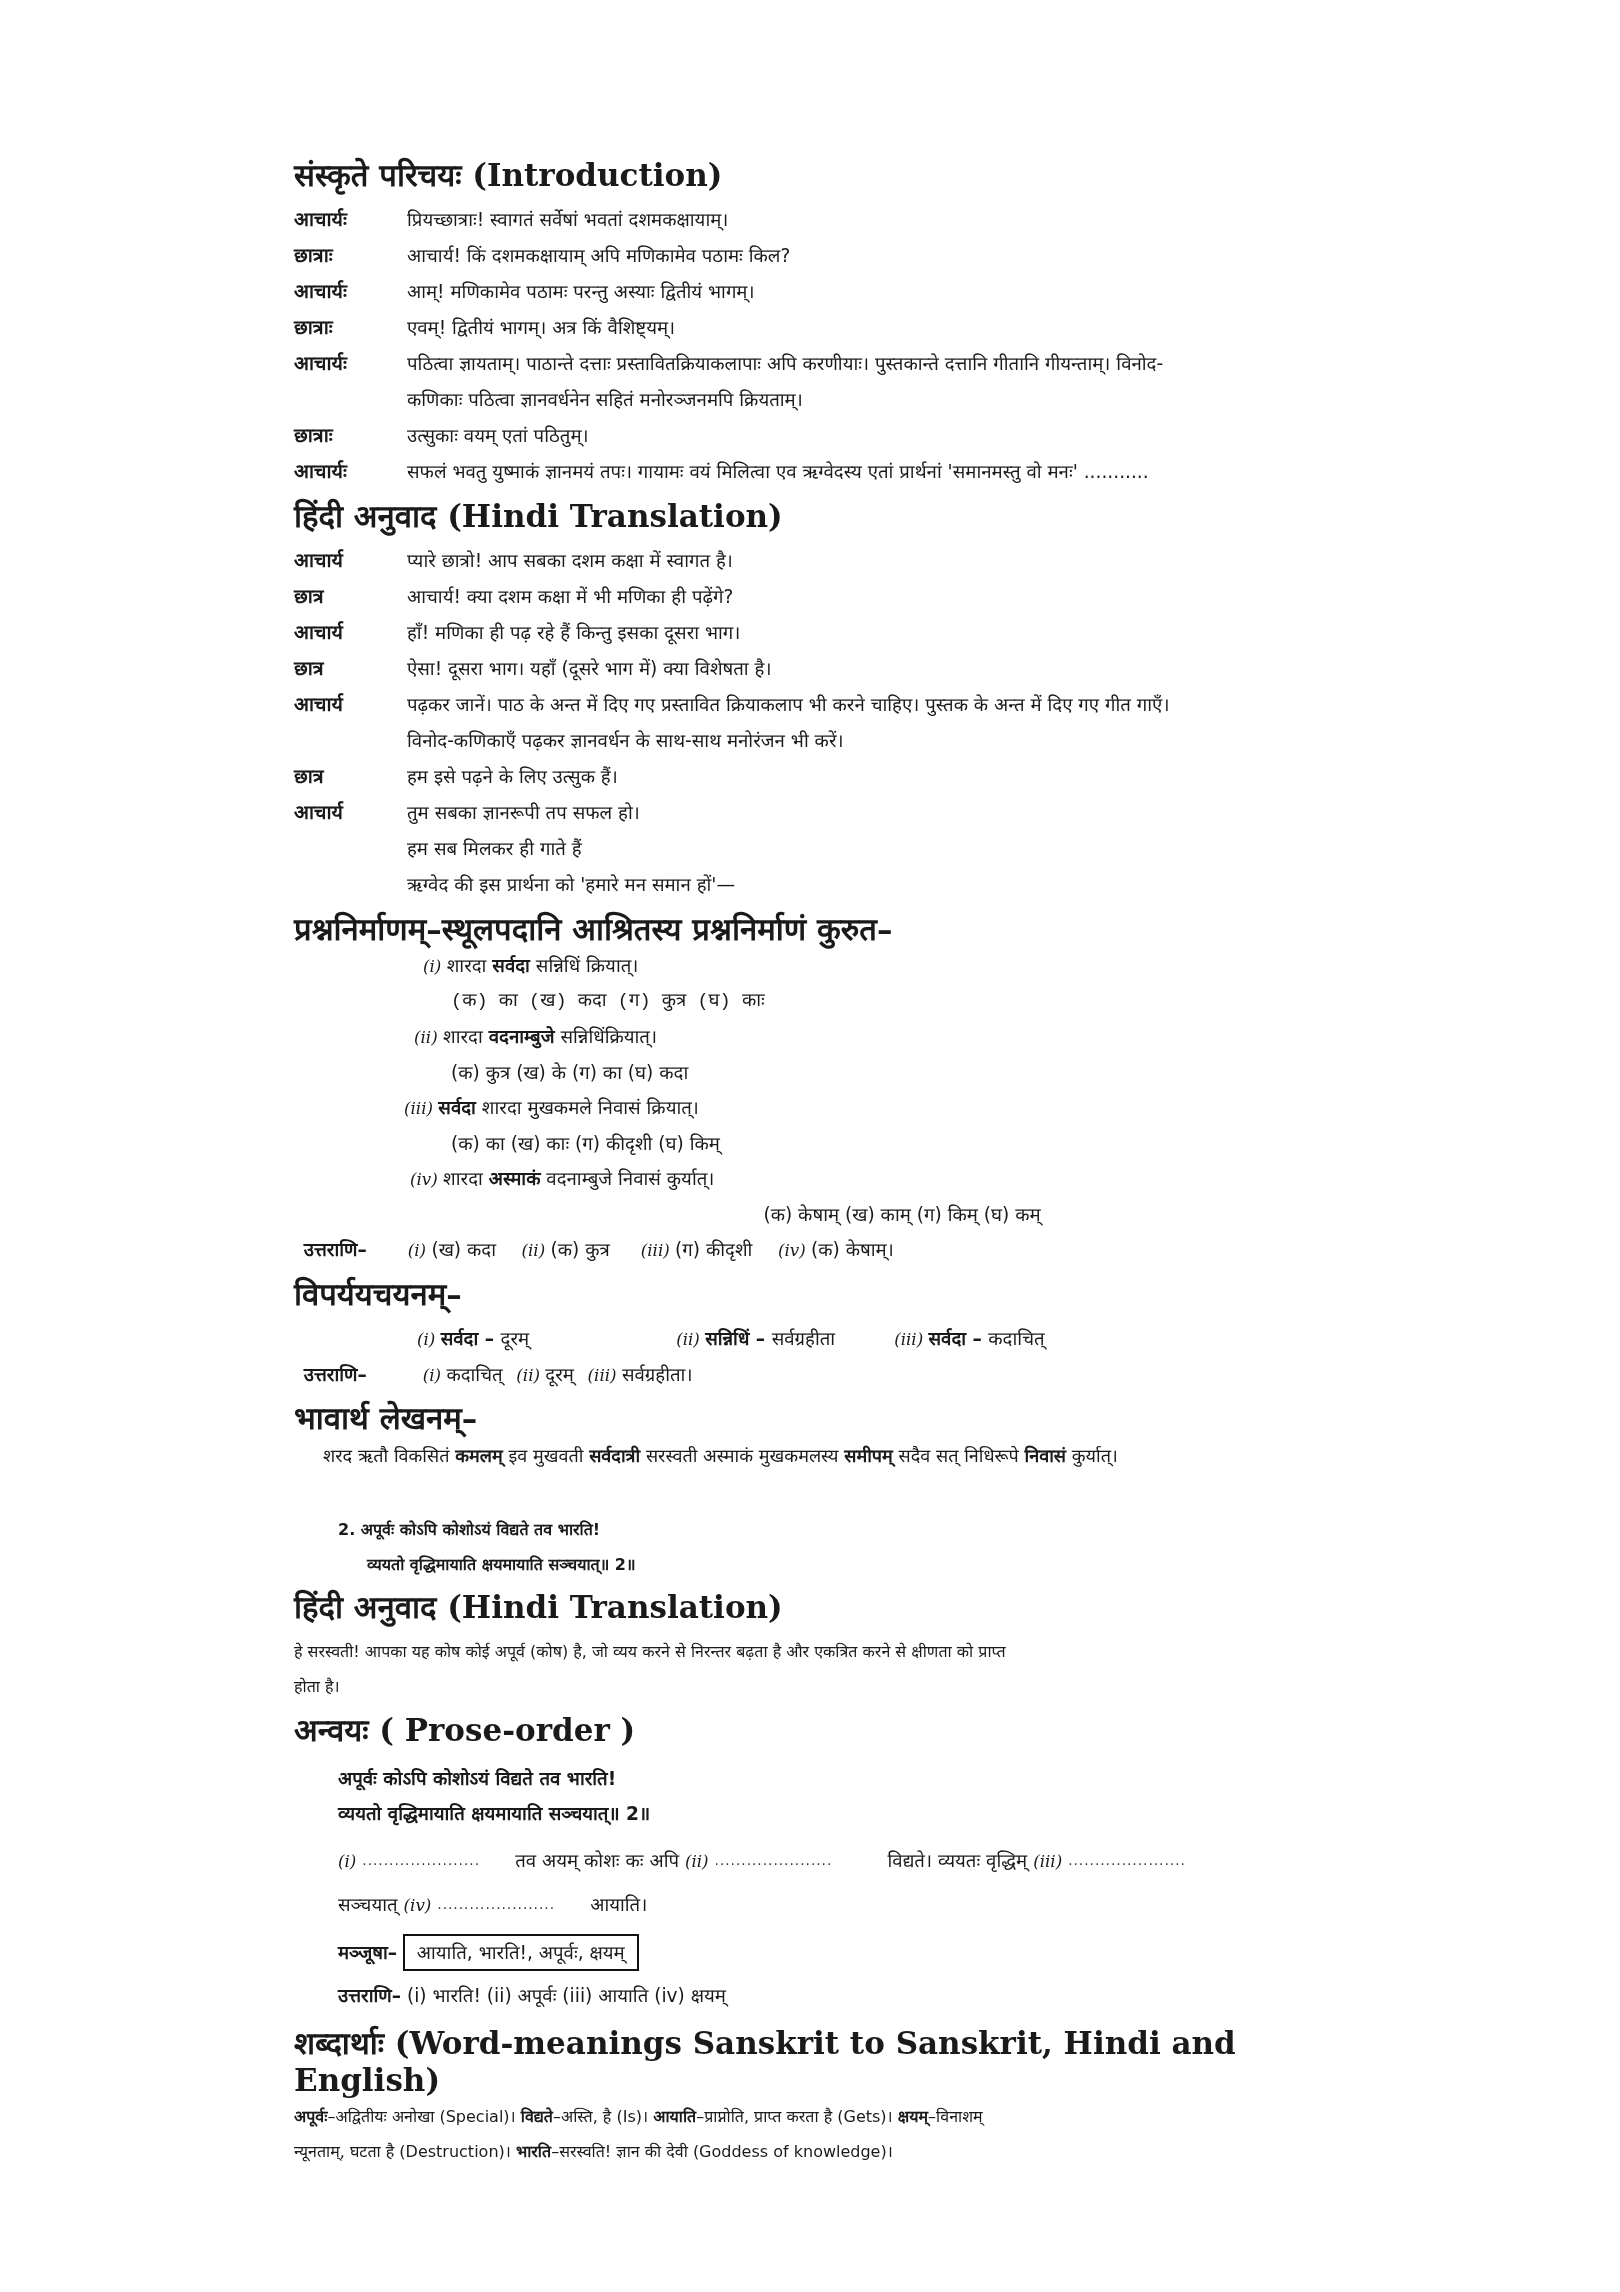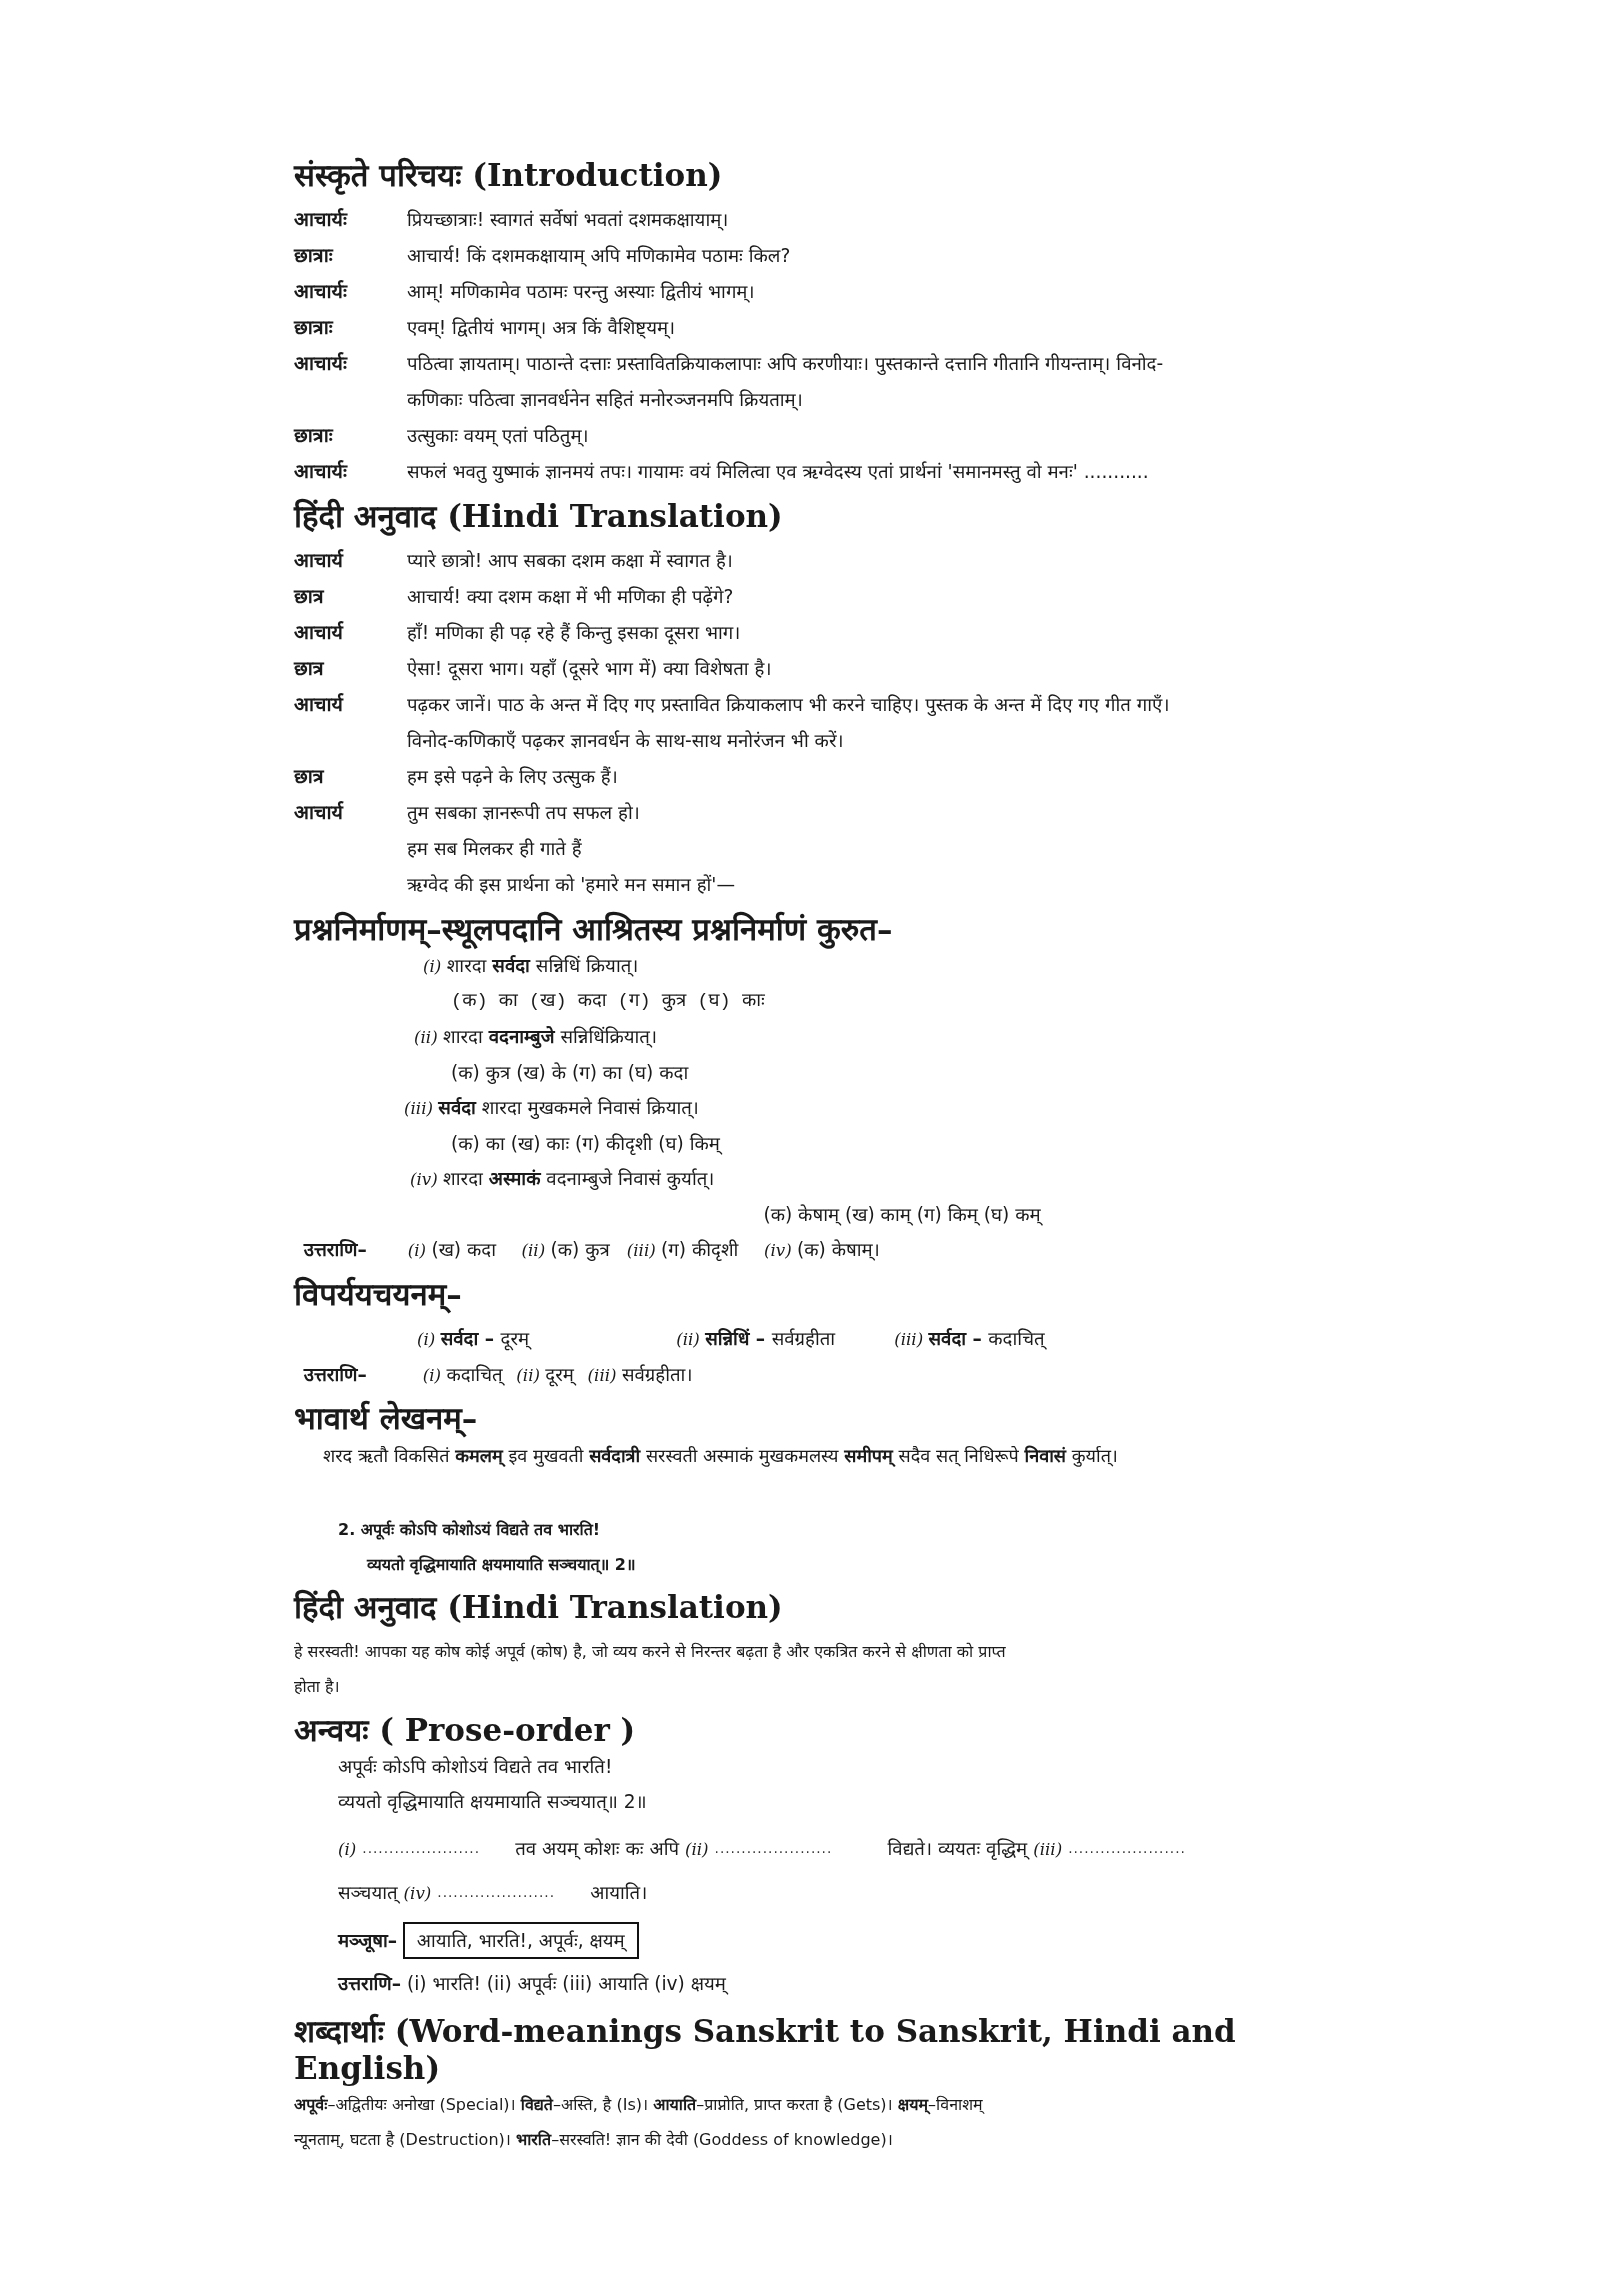--- a/index.html
+++ b/index.html
@@ -89,21 +89,21 @@
       <div style="padding-left: 157px; font-family: Liberation Mono, monospace;">(क) का (ख) कदा (ग) कुत्र (घ) काः</div>
       <div style="padding-left: 120px;"><span class="roman">(ii) </span><span>शारदा </span><b>वदनाम्बुजे</b><span> सन्निधिंक्रियात्।</span></div>
       <div style="padding-left: 157px;">(क) कुत्र (ख) के (ग) का (घ) कदा</div>
       <div style="padding-left: 110px;"><span class="roman">(iii) </span><span></span><b>सर्वदा</b><span> शारदा मुखकमले निवासं क्रियात्।</span></div>
       <div style="padding-left: 157px;">(क) का (ख) काः (ग) कीदृशी (घ) किम्</div>
       <div style="padding-left: 116px;"><span class="roman">(iv) </span><span>शारदा </span><b>अस्माकं</b><span> वदनाम्बुजे निवासं कुर्यात्।</span></div>
       <div style="padding-left: 157px; text-align: center;">(क) केषाम् (ख) काम् (ग) किम् (घ) कम्</div>
     </div>
   <div class="blk" style="padding-left:9.8px;">
     <b style="display:inline-block;width:98px;">उत्तराणि–</b>
-    <span id="qm-ans"><span class="roman">(i) </span><span style="margin-right: 25.5px; margin-top: 18px;">(ख) कदा</span><span class="roman">(ii) </span><span style="margin-right: 17px;">(क) कुत्र</span><span class="roman">(iii) </span><span style="margin-right: 25.5px;">(ग) कीदृशी</span><span class="roman">(iv) </span><span style="margin-right: 25.5px;">(क) केषाम्।</span></span>
+    <span id="qm-ans"><span class="roman">(i) </span><span style="margin-right: 25.5px; margin-top: 18px;">(ख) कदा</span><span class="roman">(ii) </span><span style="margin-right: 31px;">(क) कुत्र</span><span class="roman">(iii) </span><span style="margin-right: 25.5px;">(ग) कीदृशी</span><span class="roman">(iv) </span><span style="margin-right: 25.5px;">(क) केषाम्।</span></span>
   </div>
 
   <div class="gap-s"></div>
   <h2 class="h">विपर्ययचयनम्–</h2>
   <div class="gap-s"></div>
   <div class="blk ind1" id="ant-items" style="padding-left:123px;"><span style="margin-right: 147px;"><span class="roman">(i) </span><b>सर्वदा</b><b> – </b><span>दूरम्</span></span><span style="margin-right: 59px;"><span class="roman">(ii) </span><b>सन्निधिं</b><b> – </b><span>सर्वग्रहीता</span></span><span style="margin-right: 0px;"><span class="roman">(iii) </span><b>सर्वदा</b><b> – </b><span>कदाचित्</span></span></div>
   <div class="blk" style="padding-left:9.8px;">
     <b style="display:inline-block;width:113px;">उत्तराणि–</b>
     <span id="ant-ans"><span class="roman">(i) </span><span style="margin-right: 13.7px;">कदाचित्</span><span class="roman">(ii) </span><span style="margin-right: 13.7px;">दूरम्</span><span class="roman">(iii) </span><span style="margin-right: 13.7px;">सर्वग्रहीता।</span></span>
   </div>
@@ -127,21 +127,21 @@
   <div class="para">
     <div>हे सरस्वती! आपका यह कोष कोई अपूर्व (कोष) है, जो व्यय करने से निरन्तर बढ़ता है और एकत्रित करने से क्षीणता को प्राप्त</div>
     <div>होता है।</div>
   </div>
 
   <div class="gap-s"></div>
   <h2 class="h">
     <span>अन्वयः</span>
     <span class="en">( Prose-order )</span>
   </h2>
-  <div class="blk" style="padding-left:44px;font-weight:normal;">
+  <div class="blk" style="padding-left:44px;font-weight:bold;margin-top:12px;">
     <div>अपूर्वः कोऽपि कोशोऽयं विद्यते तव भारति!</div>
     <div>व्ययतो वृद्धिमायाति क्षयमायाति सञ्चयात्॥ 2॥</div>
   </div>
   <div class="gap-s"></div>
   <div class="blk" style="padding-left:44px;line-height:43px;">
     <div>
       <span class="roman">(i)</span>
       <span class="dots" style="width:147px;">......................</span>
       <span>तव अयम् कोशः कः अपि</span>
       <span class="roman">(ii)</span>

